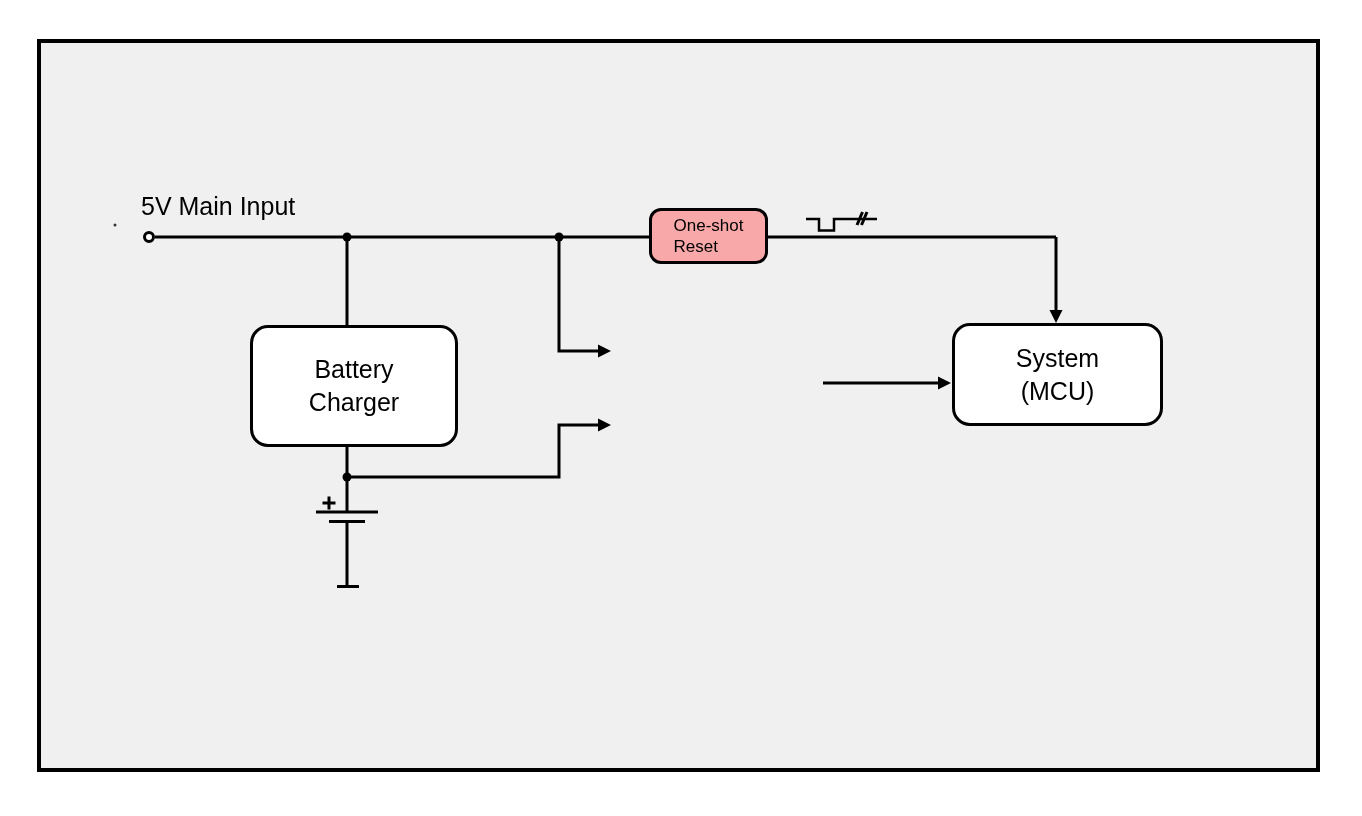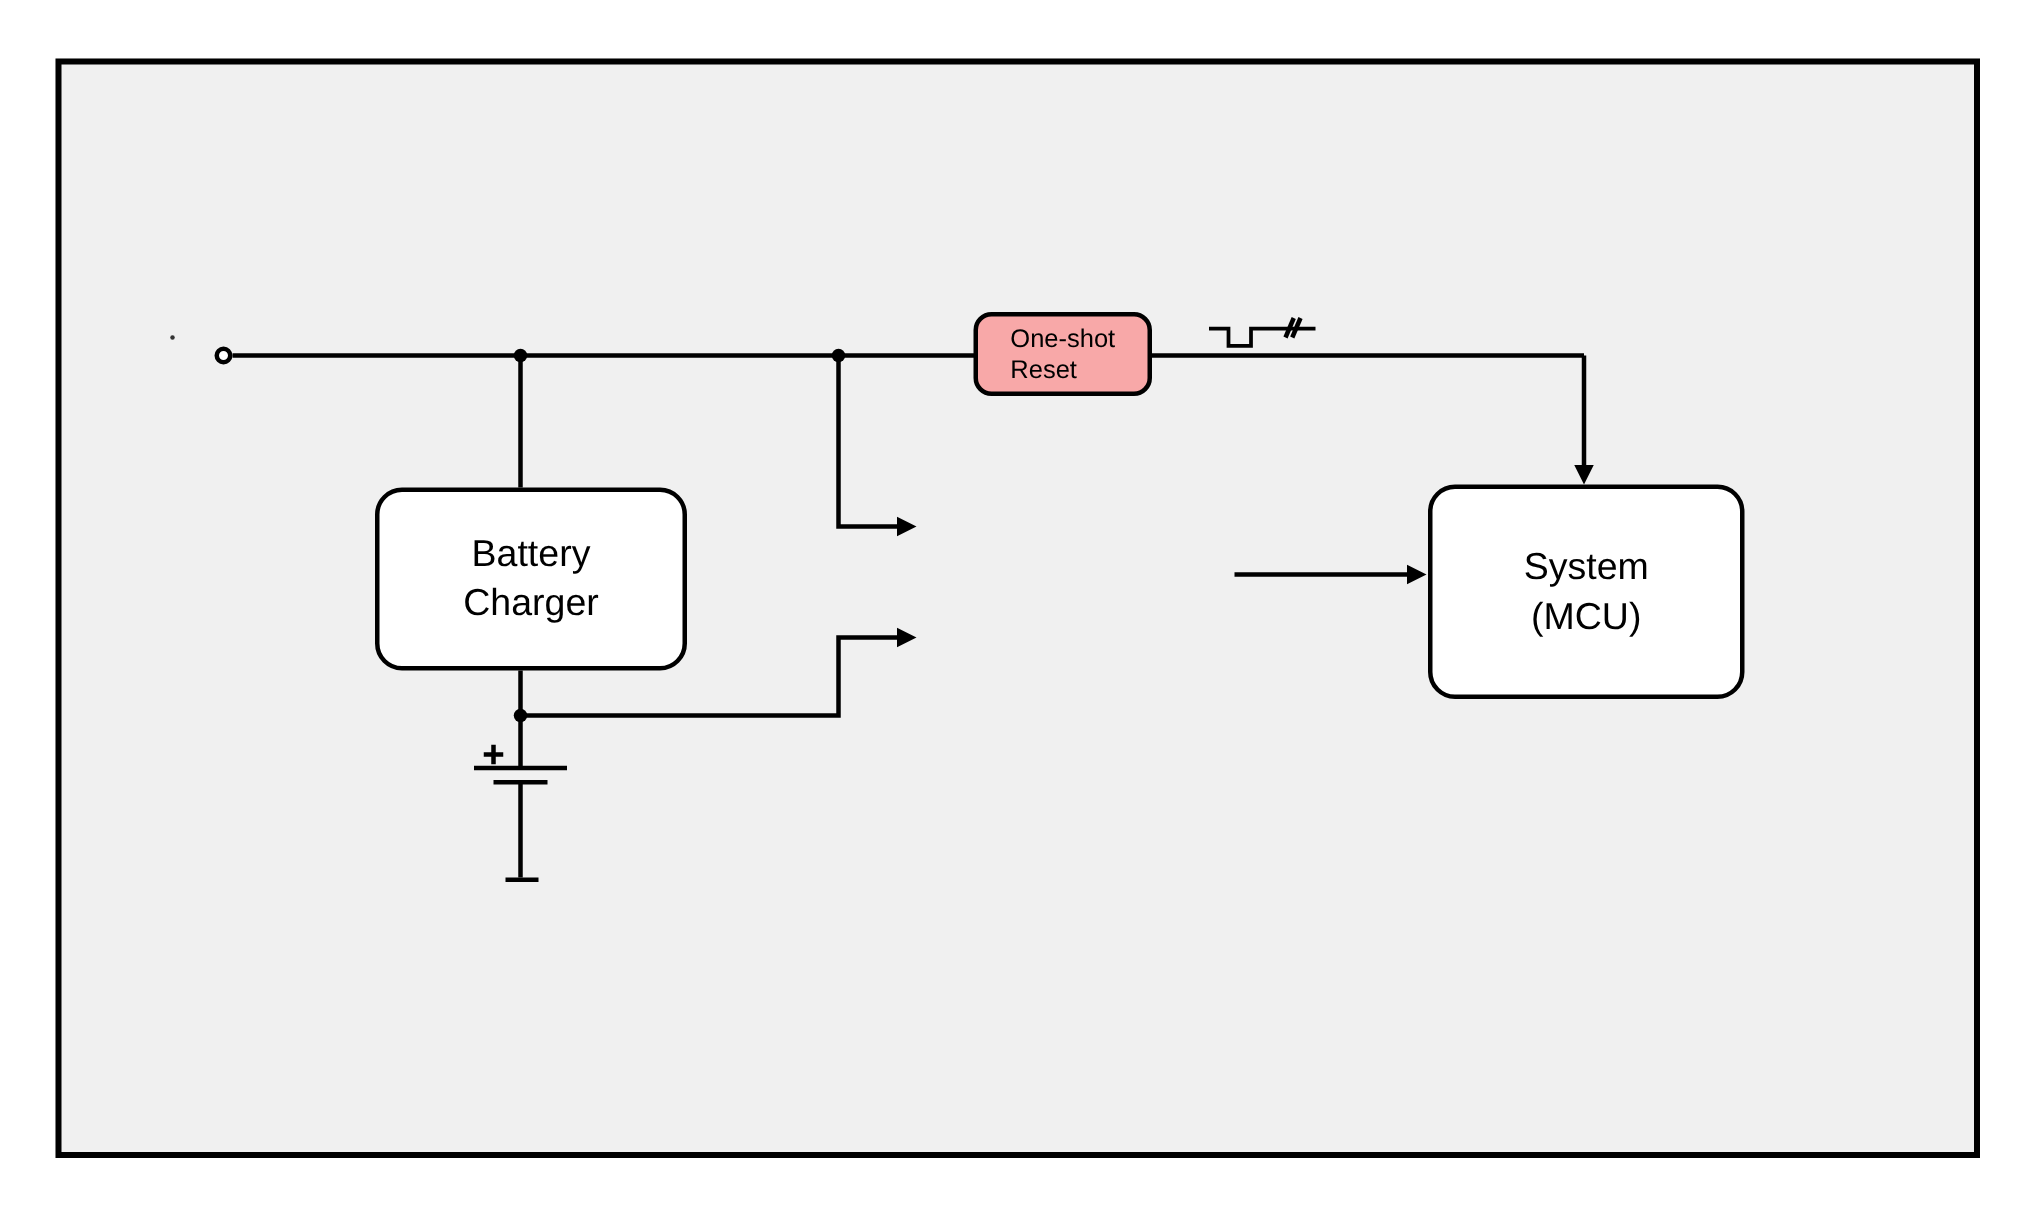--- a/index.html
+++ b/index.html
@@ -51,21 +51,21 @@
     justify-content: center;
     z-index: 2;
     font-size: 25px;
     line-height: 33px;
     color: var(--text, #000000);
   }
   .node .lbl { text-align: center; }
   .node .lbl.leftlines { text-align: left; }
   .node-battery  { left: 250px; top: 325px; width: 208px; height: 122px; }
   .node-powermux { left: 612px; top: 324px; width: 211px; height: 124px; }
-  .node-system   { left: 952px; top: 323px; width: 211px; height: 143px; }
+  .node-system   { left: 952px; top: 323px; width: 211px; height: 103px; }
   .node-oneshot  {
     left: 649px; top: 208px; width: 119px; height: 56px;
     border-radius: 12px;
     background: var(--one-shot-fill, #f8a8a8);
     font-size: 17px;
     line-height: 21px;
   }
   .pin {
     position: absolute;
     font-size: 16px;
@@ -128,20 +128,21 @@
       </g>
     </g>
 
     <g>
       <path class="wire thin" d="M806 219 H819 V230.5 H834 V219 H877"></path>
       <path class="wire" d="M857 225 L862.5 212" stroke-width="2"></path>
       <path class="wire" d="M861.5 225 L867 212" stroke-width="2"></path>
     </g>
   </svg>
 
+  <div class="free-label">5V Main Input</div>
 
   <div class="node node-oneshot">
     <div class="lbl leftlines">
       <div>One-shot</div>
       <div>Reset</div>
     </div>
   </div>
 
   <div class="node node-battery">
     <div class="lbl">

